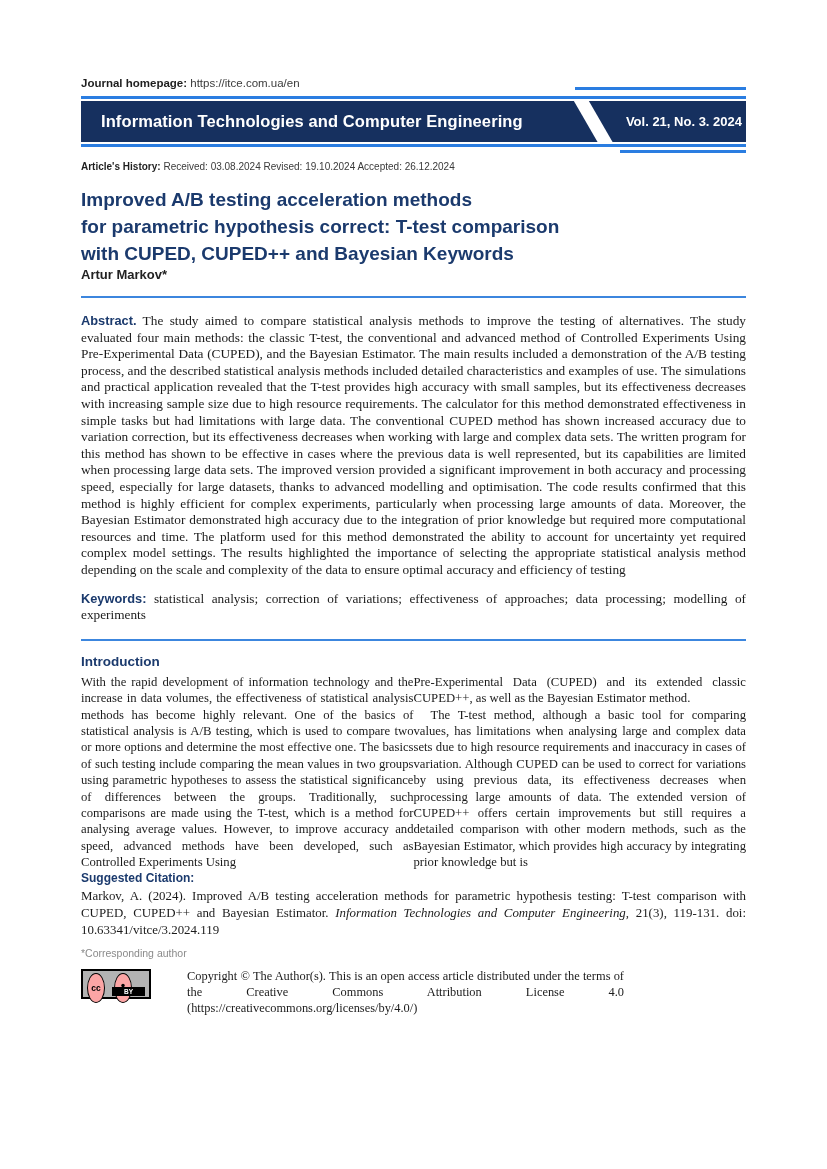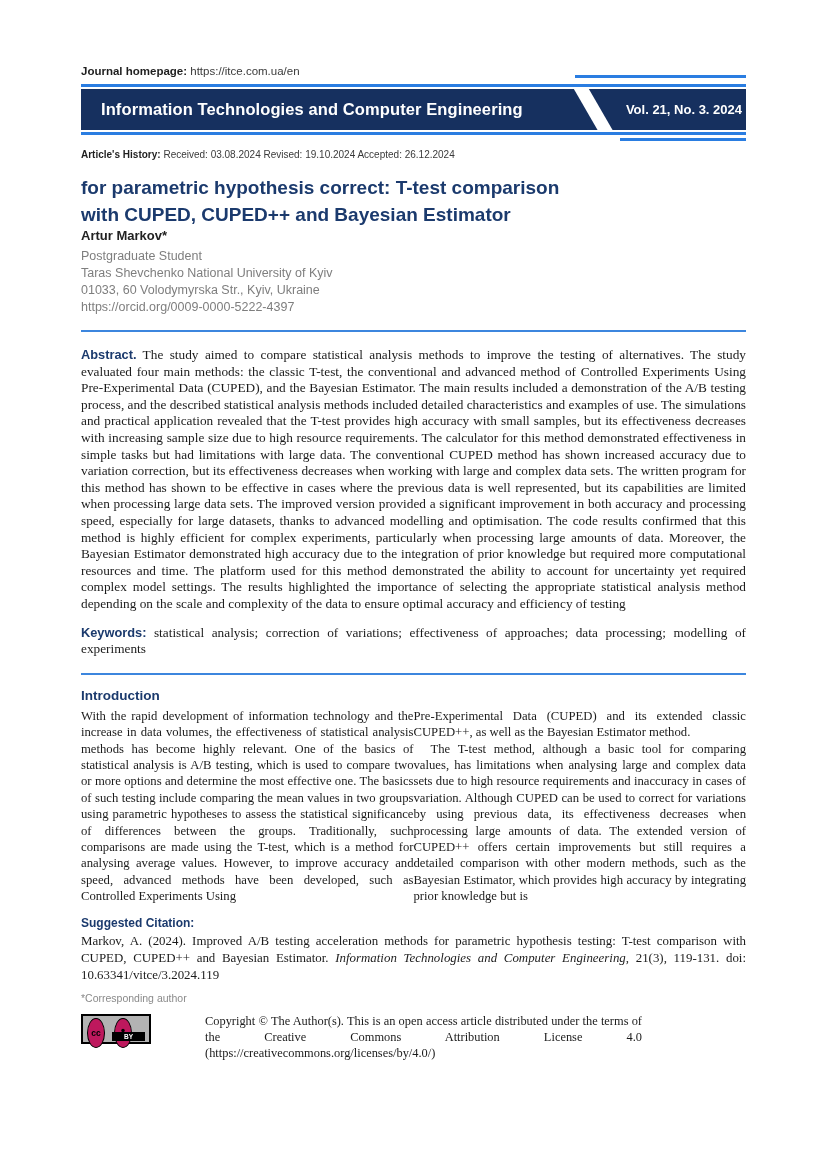--- a/index.html
+++ b/index.html
@@ -1,21 +1,21 @@
 <!DOCTYPE html>
 <html><head>
 <meta charset="utf-8">
 <style>
   html, body { margin: 0; padding: 0; background: #ffffff; }
   .page {
     position: relative;
     width: 827px;
     height: 1169px;
     background: #ffffff;
-    padding: 4px 81px;
+    padding: 16px 81px;
     box-sizing: border-box;
     overflow: hidden;
     font-family: "Liberation Sans", sans-serif;
     color: #1f1f1f;
   }
 
   
   .homepage-row {
     margin-top: 61px;
     position: relative;
@@ -100,55 +100,55 @@
   .keywords { margin-top: 12px; font-size: 13.3px; line-height: 16.6px; }
 
   
   .intro-heading { margin-top: 13px; font-size: 13.5px; font-weight: bold; color: #1b3a6d; }
   .columns { margin-top: 5px; display: flex; }
   .col { flex: 1; font-size: 12.7px; line-height: 16.4px; }
   .col p { margin: 0; }
   .col p.indent { text-indent: 17px; }
 
   
-  .suggested { margin-top: 11px; font-size: 12px; font-weight: bold; color: #1b3a6d; }
+  .suggested { font-size: 12px; font-weight: bold; color: #1b3a6d; }
   .citation { margin-top: 3px; font-size: 12.9px; line-height: 17.3px; }
   .citation .it { font-style: italic; }
   .corresponding { margin-top: 8px; font-size: 10.5px; color: #8a8a8a; }
 
   .license-row { margin-top: 10px; display: flex; align-items: flex-start; }
   .badge {
     width: 70px; height: 30px;
     background: #b3b3b3;
     border: 2px solid #000000;
     box-sizing: border-box;
     position: relative;
     display: flex;
     padding-top: 2px; padding-left: 4px;
     gap: 9px;
   }
   .cc-circle, .person-circle {
     width: 18px; height: 30px;
     border: 1.6px solid #000;
     border-radius: 50%;
-    background: #be185d;
+    background: #fca5a5;
     box-sizing: border-box;
     display: flex; align-items: center; justify-content: center;
     font-weight: bold; font-size: 8.5px; color: #000;
   }
   .person-circle svg { width: 12px; height: 12px; display: block; }
   .by-strip {
     position: absolute; bottom: 1px; right: 4px;
     width: 33px; height: 9px;
     background: #000; color: #fff;
     font-size: 6.5px; font-weight: bold;
     text-align: center; line-height: 9px;
   }
   .license-text {
-    margin-left: 54px;
+    margin-left: 36px;
     width: 437px;
     font-size: 12.4px; line-height: 15.6px;
     text-align: justify;
   }
 </style>
 </head>
 <body>
 
 <div class="page">
 
@@ -171,31 +171,26 @@
     <div class="rule-short-bottom"></div>
   </div>
 
   <div class="history-row">
     <span class="lbl">Article's History:</span>
     <span>Received: 03.08.2024 Revised: 19.10.2024 Accepted: 26.12.2024</span>
   </div>
 
 
   <div class="title">
+    <div>Improved A/B testing acceleration methods</div>
     <div>for parametric hypothesis correct: T-test comparison</div>
-    <div>with CUPED, CUPED++ and Bayesian Estimator</div>
+    <div>with CUPED, CUPED++ and Bayesian Keywords</div>
   </div>
 
   <div class="author-name">Artur Markov*</div>
-  <div class="author-meta">
-    <div>Postgraduate Student</div>
-    <div>Taras Shevchenko National University of Kyiv</div>
-    <div>01033, 60 Volodymyrska Str., Kyiv, Ukraine</div>
-    <div>https://orcid.org/0009-0000-5222-4397</div>
-  </div>
 
   <div class="divider"></div>
 
   <p class="serifbody abstract" style="margin:15px 0 0 0;"><span class="inline-navy-lbl">Abstract.</span><span> The study aimed to compare statistical analysis methods to improve the testing of alternatives. The study evaluated four main methods: the classic T-test, the conventional and advanced method of Controlled Experiments Using Pre-Experimental Data (CUPED), and the Bayesian Estimator. The main results included a demonstration of the A/B testing process, and the described statistical analysis methods included detailed characteristics and examples of use. The simulations and practical application revealed that the T-test provides high accuracy with small samples, but its effectiveness decreases with increasing sample size due to high resource requirements. The calculator for this method demonstrated effectiveness in simple tasks but had limitations with large data. The conventional CUPED method has shown increased accuracy due to variation correction, but its effectiveness decreases when working with large and complex data sets. The written program for this method has shown to be effective in cases where the previous data is well represented, but its capabilities are limited when processing large data sets. The improved version provided a significant improvement in both accuracy and processing speed, especially for large datasets, thanks to advanced modelling and optimisation. The code results confirmed that this method is highly efficient for complex experiments, particularly when processing large amounts of data. Moreover, the Bayesian Estimator demonstrated high accuracy due to the integration of prior knowledge but required more computational resources and time. The platform used for this method demonstrated the ability to account for uncertainty yet required complex model settings. The results highlighted the importance of selecting the appropriate statistical analysis method depending on the scale and complexity of the data to ensure optimal accuracy and efficiency of testing</span></p>
 
   <p class="serifbody keywords" style="margin:12px 0 0 0;"><span class="inline-navy-lbl">Keywords:</span><span> statistical analysis; correction of variations; effectiveness of approaches; data processing; modelling of experiments</span></p>
 
   <div class="divider" style="margin-top:15px;"></div>
 
   <div class="intro-heading">Introduction</div>

